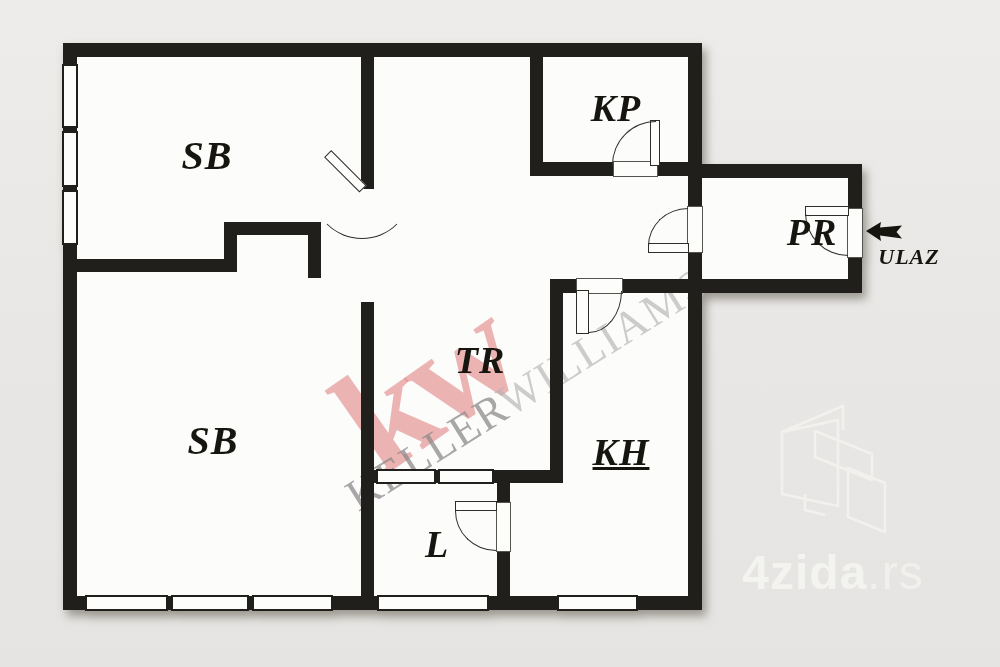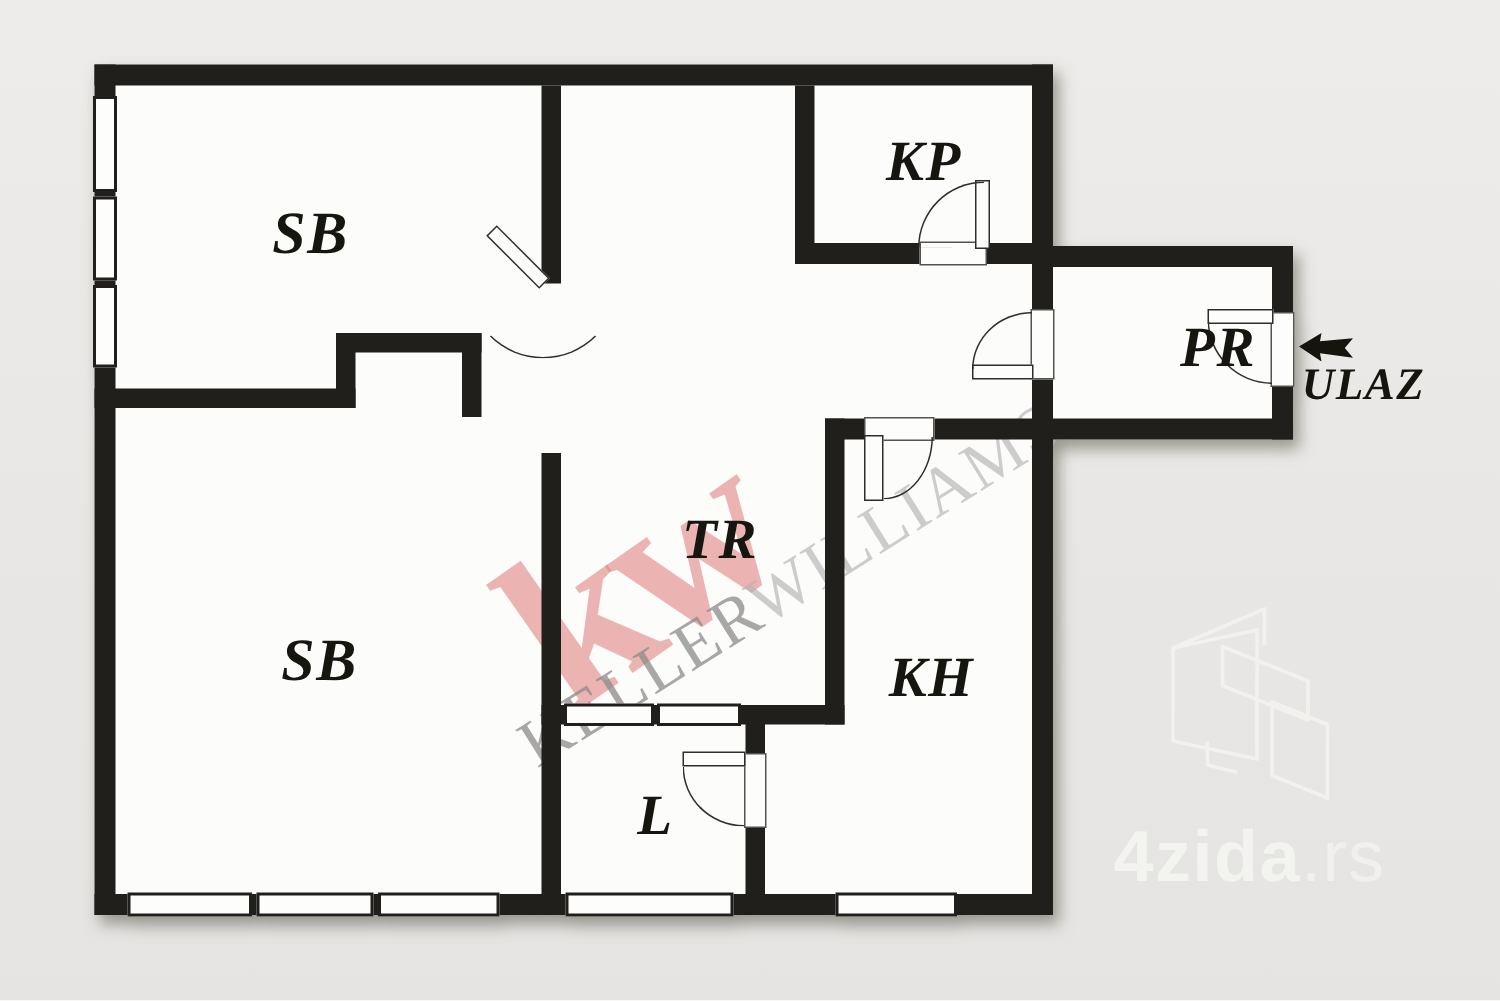--- a/index.html
+++ b/index.html
@@ -38,21 +38,21 @@
   #wm-agency .p2{color:rgba(180,178,178,0.65);}
   #wm-portal{
     left:833px;top:572px;font-family:"Liberation Sans",sans-serif;font-size:48px;
     transform:translate(-50%,-50%);letter-spacing:1px;
   }
   #wm-portal .p1{font-weight:700;color:#f3f3f0;}
   #wm-portal .p2{font-weight:400;color:#f0f0ed;}
   
   #ulaz-label{
     position:absolute;left:909px;top:257px;transform:translate(-50%,-50%);
-    font-style:italic;font-weight:700;font-size:30px;color:#15140f;letter-spacing:1px;
+    font-style:italic;font-weight:700;font-size:22px;color:#15140f;letter-spacing:1px;
   }
 </style>
 </head>
 <body>
 
 <div id="canvas">
 
   <svg class="wm" style="left:770px;top:398px;" width="118" height="140" viewBox="0 0 118 140">
     <g fill="none" stroke="#f2f1ee" stroke-width="2.5" stroke-linejoin="round">
       <polyline points="12,34 73,8 73,32"></polyline>
@@ -122,21 +122,21 @@
     <div class="arc" style="left:805px;top:213px;width:43px;height:43px;border-bottom-width:1.7px;border-left-width:1.7px;border-bottom-left-radius:100%;"></div>
     <div class="arc" style="left:589px;top:291px;width:33px;height:42px;border-bottom-width:1.7px;border-right-width:1.7px;border-bottom-right-radius:100%;"></div>
     <div class="arc" style="left:455px;top:511px;width:41px;height:40px;border-bottom-width:1.7px;border-left-width:1.7px;border-bottom-left-radius:100%;"></div>
     <div class="arc-circle" style="left:312px;top:139px;width:100px;height:100px;"></div>
 
     <div class="room-label big" style="left:207px;top:155px;">SB</div>
     <div class="room-label" style="left:616px;top:108px;">KP</div>
     <div class="room-label" style="left:812px;top:232px;">PR</div>
     <div class="room-label" style="left:480px;top:360px;">TR</div>
     <div class="room-label big" style="left:213px;top:440px;">SB</div>
-    <div class="room-label" style="left:621px;top:452px;">KH</div>
+    <div class="room-label" style="left:621px;top:452px;text-decoration:underline;">KH</div>
     <div class="room-label" style="left:437px;top:544px;">L</div>
   </div>
 
   <svg style="position:absolute;left:866px;top:221px;" width="38" height="22" viewBox="0 0 38 22">
     <polygon points="0,10 15,1 14,6.5 36,4.5 30.5,11 36,17.5 14,14.5 15,20" fill="#15140f"></polygon>
   </svg>
   <div id="ulaz-label">ULAZ</div>
 
 </div>
 

